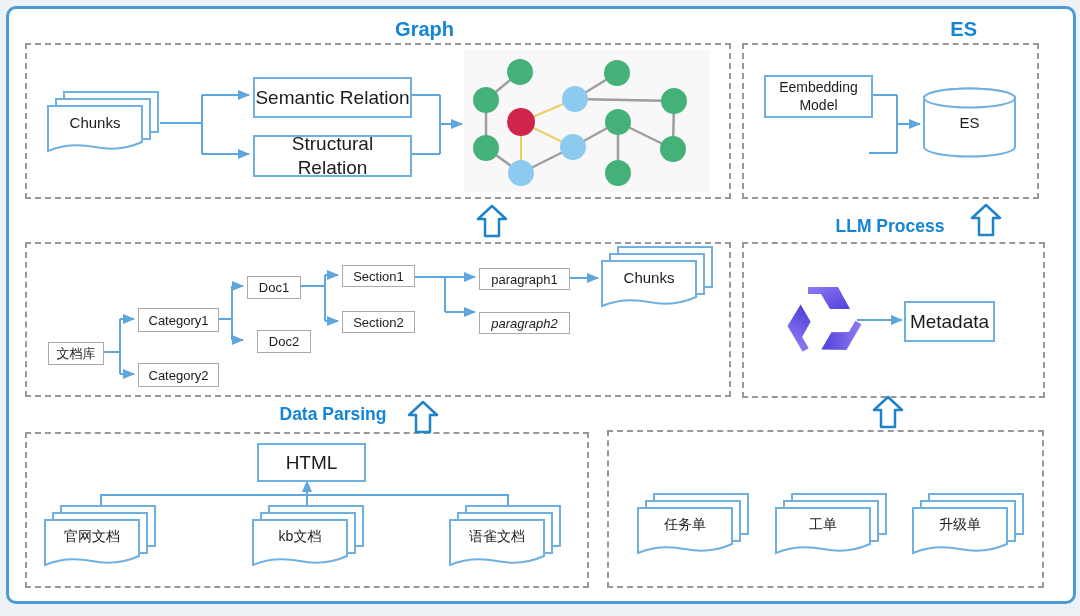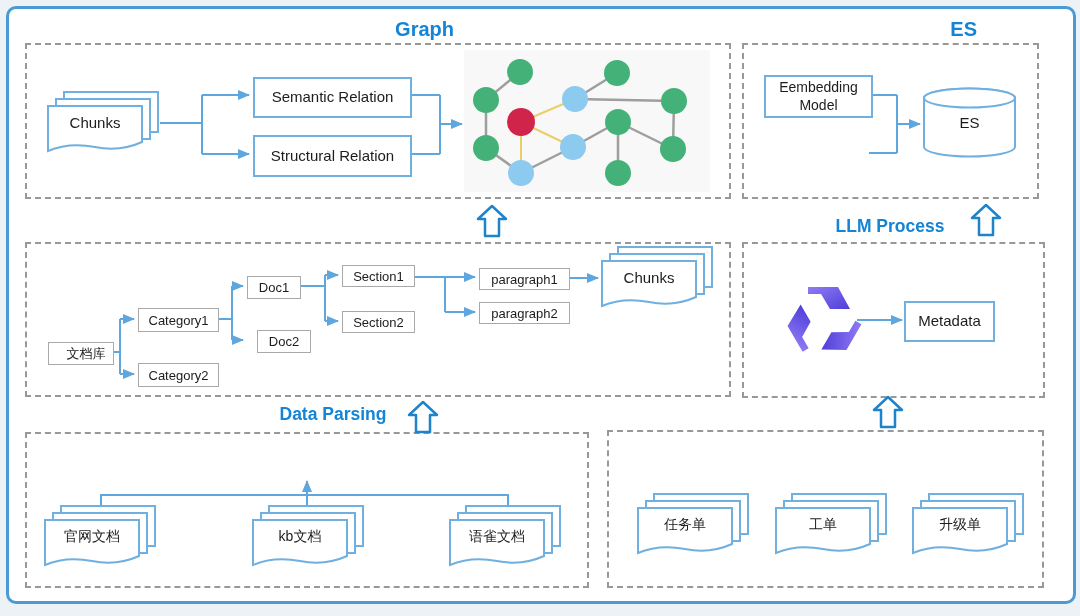--- a/index.html
+++ b/index.html
@@ -7,21 +7,21 @@
          font-family:"Liberation Sans","DejaVu Sans",sans-serif;}
   .card{position:absolute;left:6px;top:6px;width:1064px;height:592px;
         background:#ffffff;border:3px solid #4a9bd5;border-radius:10px;}
   .dashed{position:absolute;border:2px dashed #989898;background:transparent;}
   .layer{position:absolute;left:0;top:0;z-index:2;}
   .title{position:absolute;z-index:3;color:#1484d6;font-weight:bold;text-align:center;}
   .t-lg{font-size:20px;text-align:right;}
   .t-md{font-size:17.5px;}
   .box{position:absolute;z-index:3;background:#fff;border:2px solid #6fb0e0;
        display:flex;align-items:center;justify-content:center;text-align:center;
-       font-size:15px;color:#1c1c1c;line-height:1.25;}
+       font-size:19px;color:#1c1c1c;line-height:1.25;}
   .tbox{position:absolute;z-index:3;background:#fff;border:1.5px solid #a9a9a9;
         display:flex;align-items:center;justify-content:center;text-align:center;
         font-size:13px;color:#1c1c1c;}
   .stack-label{position:absolute;z-index:3;text-align:center;font-size:14px;color:#1c1c1c;}
 </style>
 </head>
 <body>
 
 <div class="stage">
   <div class="card"></div>
@@ -166,33 +166,34 @@
   <div class="title t-md" style="left:790px;top:216px;width:200px;">LLM Process</div>
   <div class="title t-md" style="left:233px;top:404px;width:200px;">Data Parsing</div>
 
   <div class="stack-label" style="left:48px;top:114px;width:94px;font-size:15px;">Chunks</div>
   <div class="box" style="left:253px;top:77px;width:155px;height:37px;">Semantic Relation</div>
   <div class="box" style="left:253px;top:135px;width:155px;height:38px;">Structural Relation</div>
 
   <div class="box" style="left:764px;top:75px;width:105px;height:39px;font-size:14px;">Eembedding Model</div>
   <div class="stack-label" style="left:924px;top:114px;width:91px;font-size:15px;">ES</div>
 
-  <div class="tbox" style="left:48px;top:342px;width:54px;height:21px;padding-left:10px;">文档库</div>
+  <div class="tbox" style="left:48px;top:342px;width:54px;height:21px;">文档库</div>
   <div class="tbox" style="left:138px;top:308px;width:79px;height:22px;">Category1</div>
   <div class="tbox" style="left:138px;top:363px;width:79px;height:22px;">Category2</div>
   <div class="tbox" style="left:247px;top:276px;width:52px;height:21px;">Doc1</div>
   <div class="tbox" style="left:257px;top:330px;width:52px;height:21px;">Doc2</div>
   <div class="tbox" style="left:342px;top:265px;width:71px;height:20px;">Section1</div>
   <div class="tbox" style="left:342px;top:311px;width:71px;height:20px;">Section2</div>
   <div class="tbox" style="left:479px;top:268px;width:89px;height:20px;">paragraph1</div>
-  <div class="tbox" style="left:479px;top:302px;width:89px;height:20px;">paragraph2</div>
+  <div class="tbox" style="left:479px;top:312px;width:89px;height:20px;font-style:italic;">paragraph2</div>
   <div class="stack-label" style="left:602px;top:269px;width:94px;font-size:15px;">Chunks</div>
 
   <div class="box" style="left:904px;top:301px;width:87px;height:37px;">Metadata</div>
 
+  <div class="box" style="left:257px;top:443px;width:105px;height:35px;">HTML</div>
   <div class="stack-label" style="left:45px;top:528px;width:94px;">官网文档</div>
   <div class="stack-label" style="left:253px;top:528px;width:94px;">kb文档</div>
   <div class="stack-label" style="left:450px;top:528px;width:94px;">语雀文档</div>
 
   <div class="stack-label" style="left:638px;top:516px;width:94px;">任务单</div>
   <div class="stack-label" style="left:776px;top:516px;width:94px;">工单</div>
   <div class="stack-label" style="left:913px;top:516px;width:94px;">升级单</div>
 </div>
 
 </body></html>

